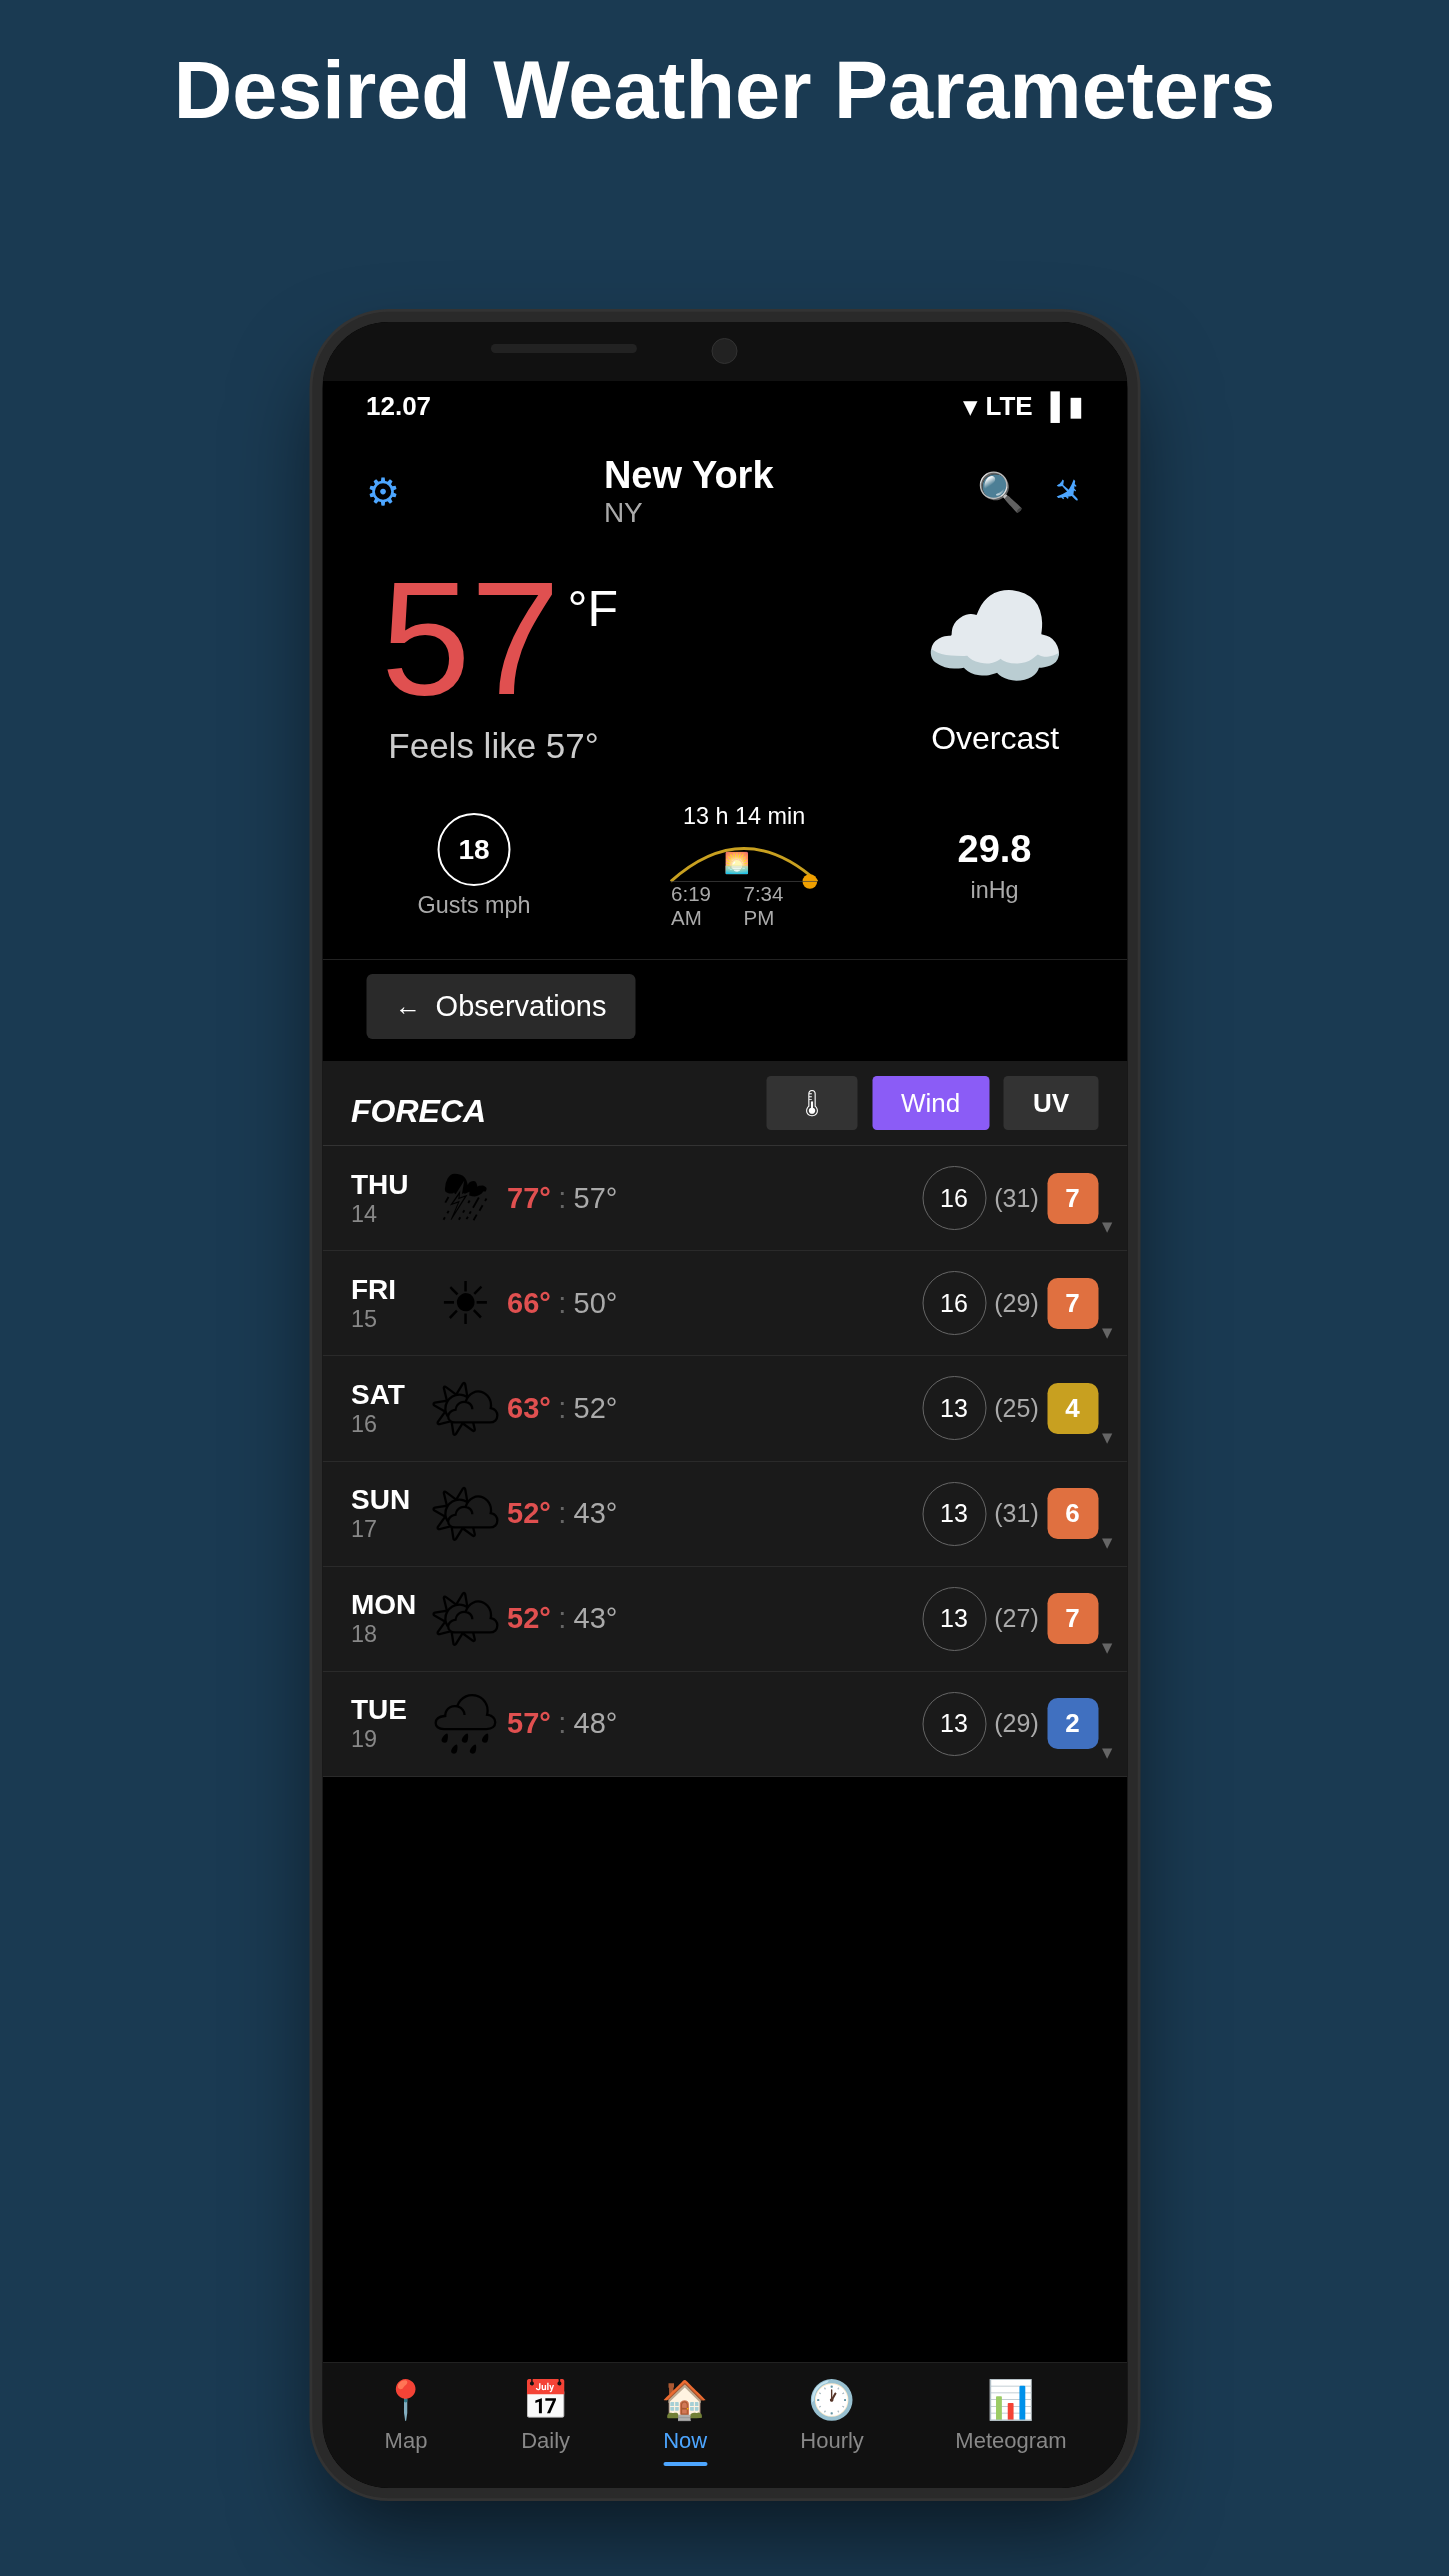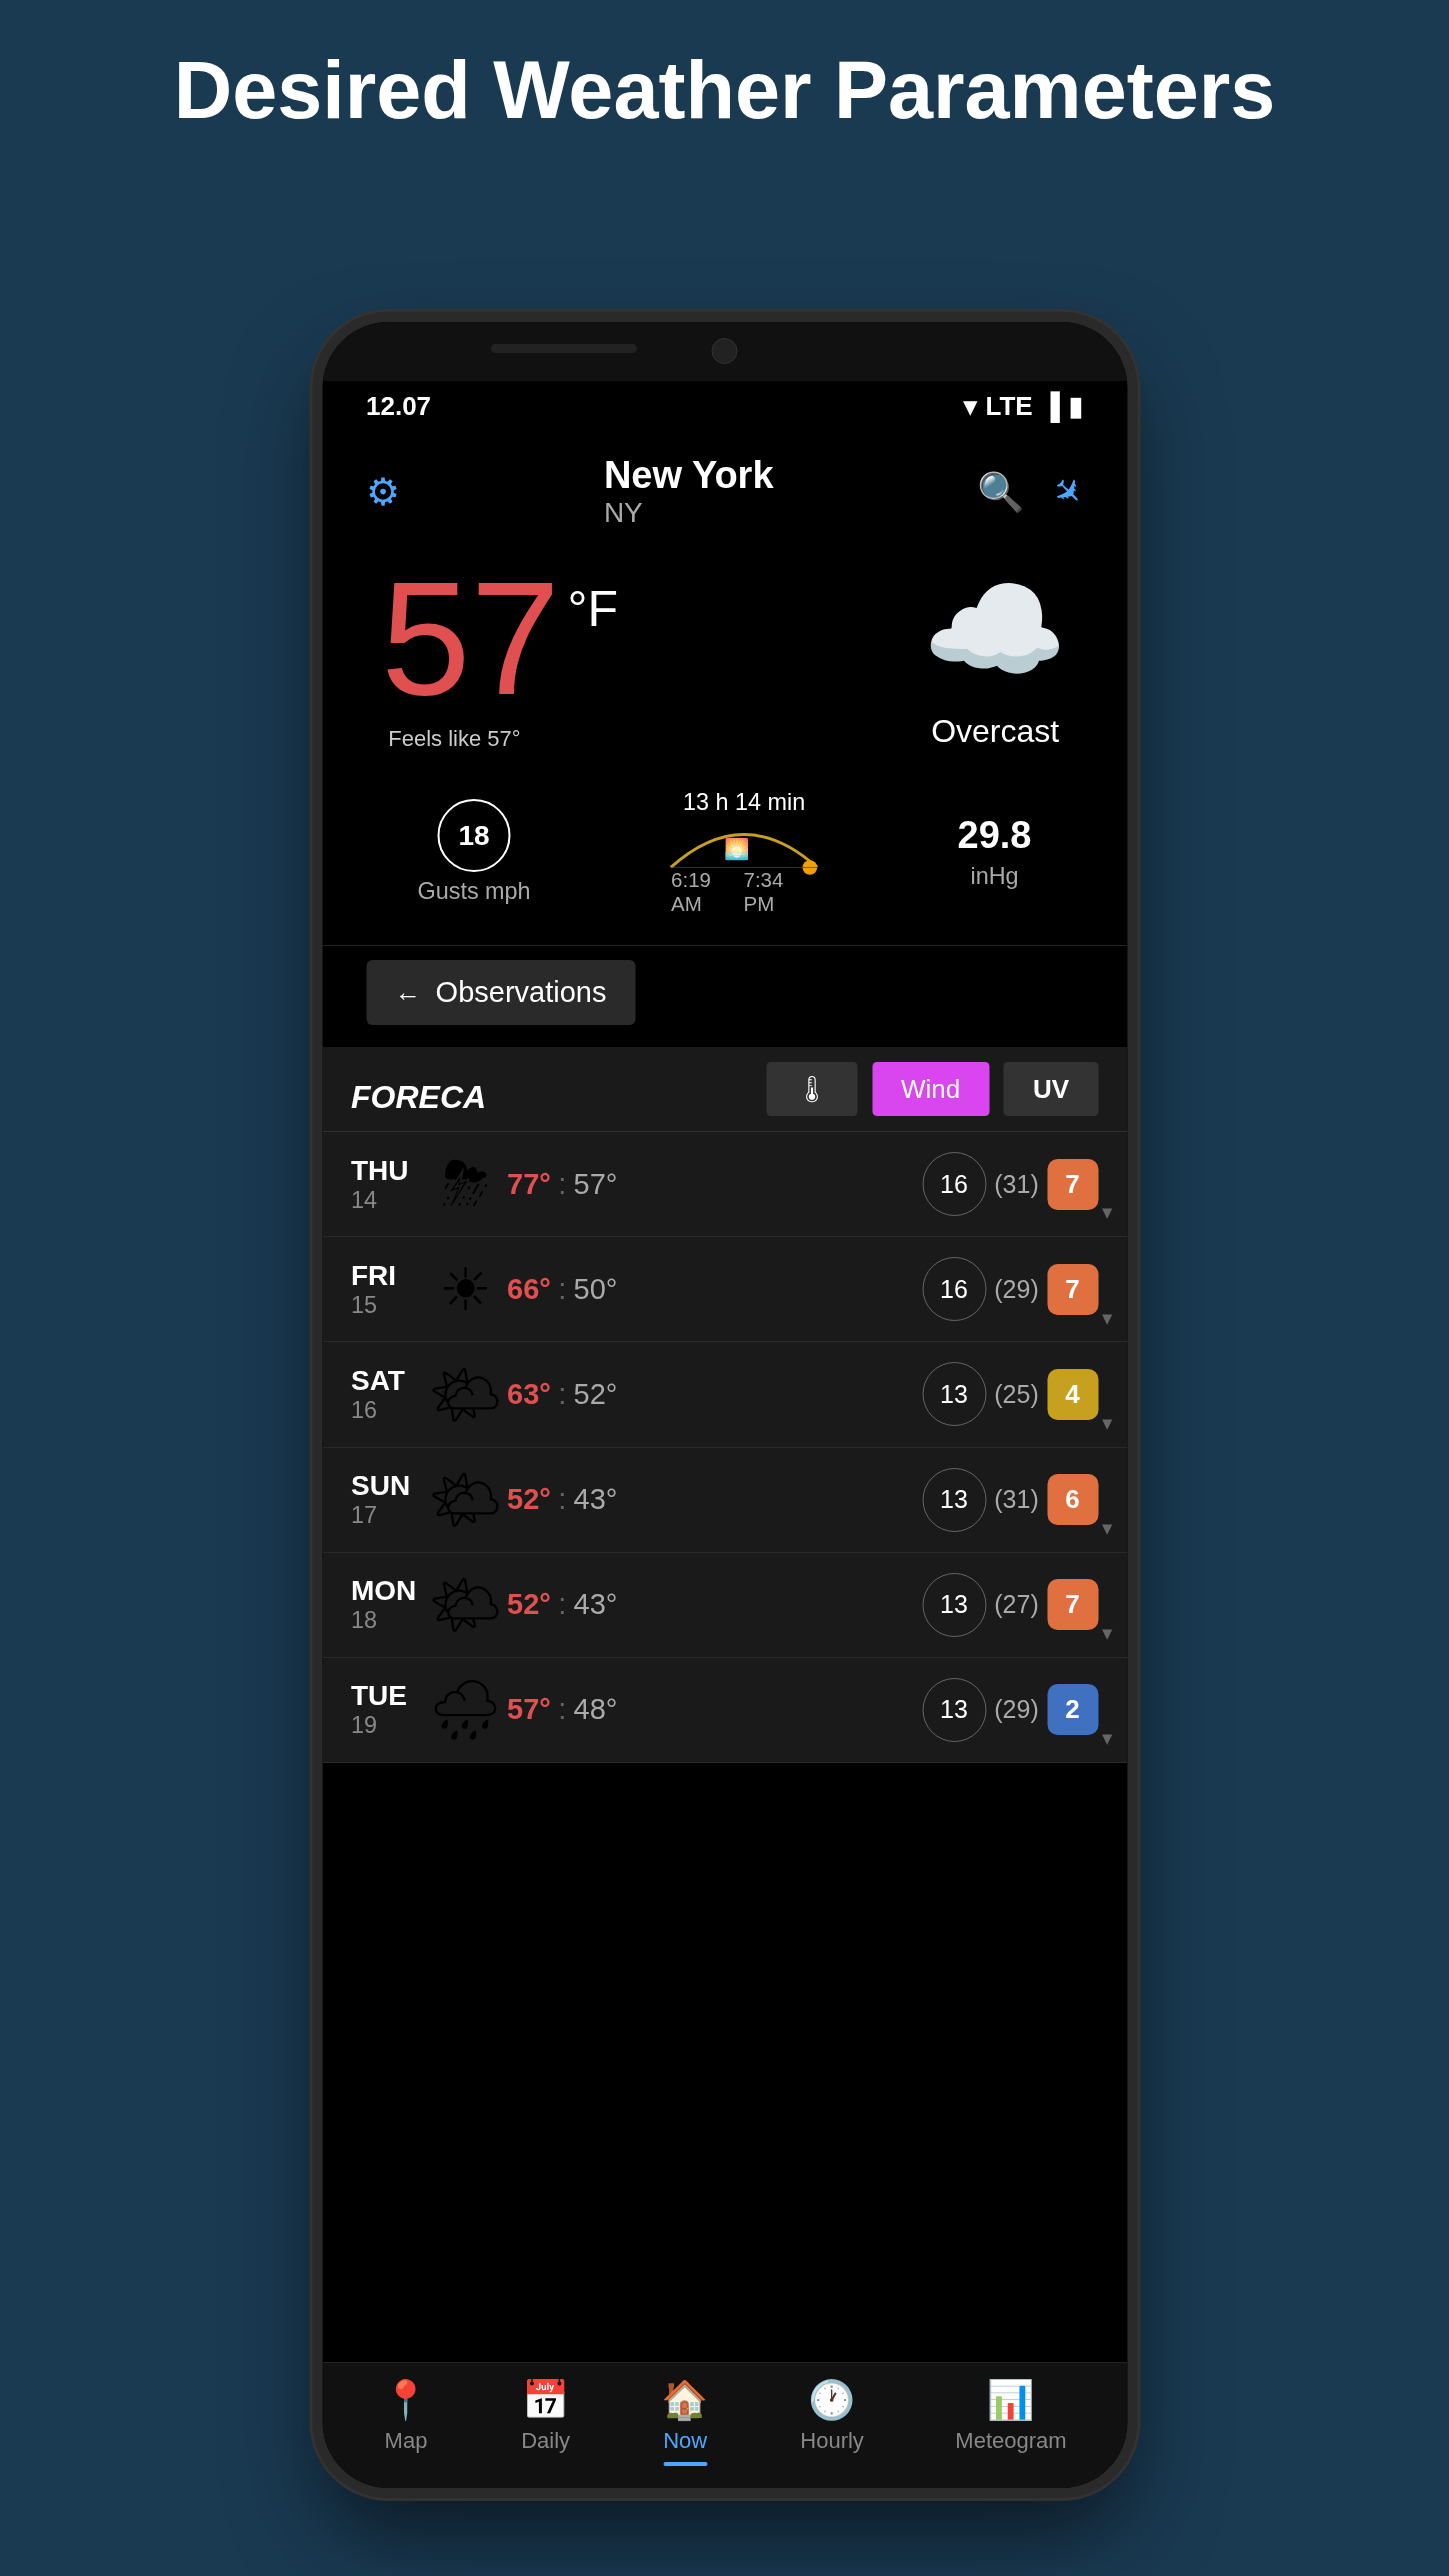--- a/index.html
+++ b/index.html
@@ -167,21 +167,21 @@
 
     .temp-unit {
       color: white;
       font-size: 50px;
       margin-top: 22px;
       margin-left: 7.3px;
     }
 
     .feels-like {
       color: #ccc;
-      font-size: 22px;
+      font-size: 35px;
       margin-top: 7.3px;
       margin-left: 7.3px;
     }
 
     .temp-right {
       display: flex;
       flex-direction: column;
       align-items: center;
       gap: 14.6px;
     }
@@ -304,21 +304,21 @@
       color: white;
       font-size: 26px;
       padding: 11.7px 29px;
       border-radius: 4.4px;
       display: flex;
       align-items: center;
       gap: 7.3px;
     }
 
     .foreca-tab.active {
-      background: #d946ef;
+      background: #8b5cf6;
     }
 
     
     .forecast-row {
       background: #1a1a1a;
       display: flex;
       align-items: center;
       padding: 17.6px 29px;
       border-bottom: 0.7px solid #2a2a2a;
       gap: 1px;

